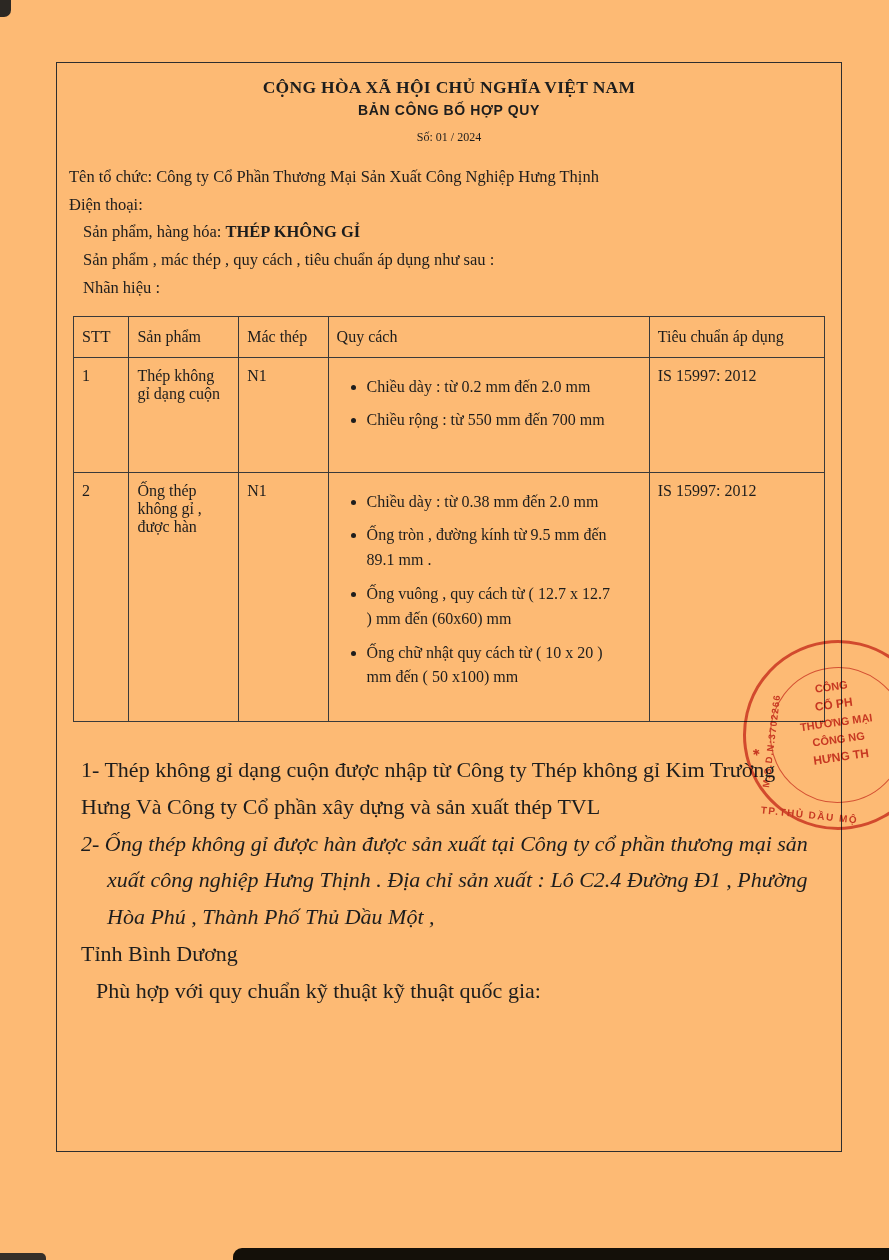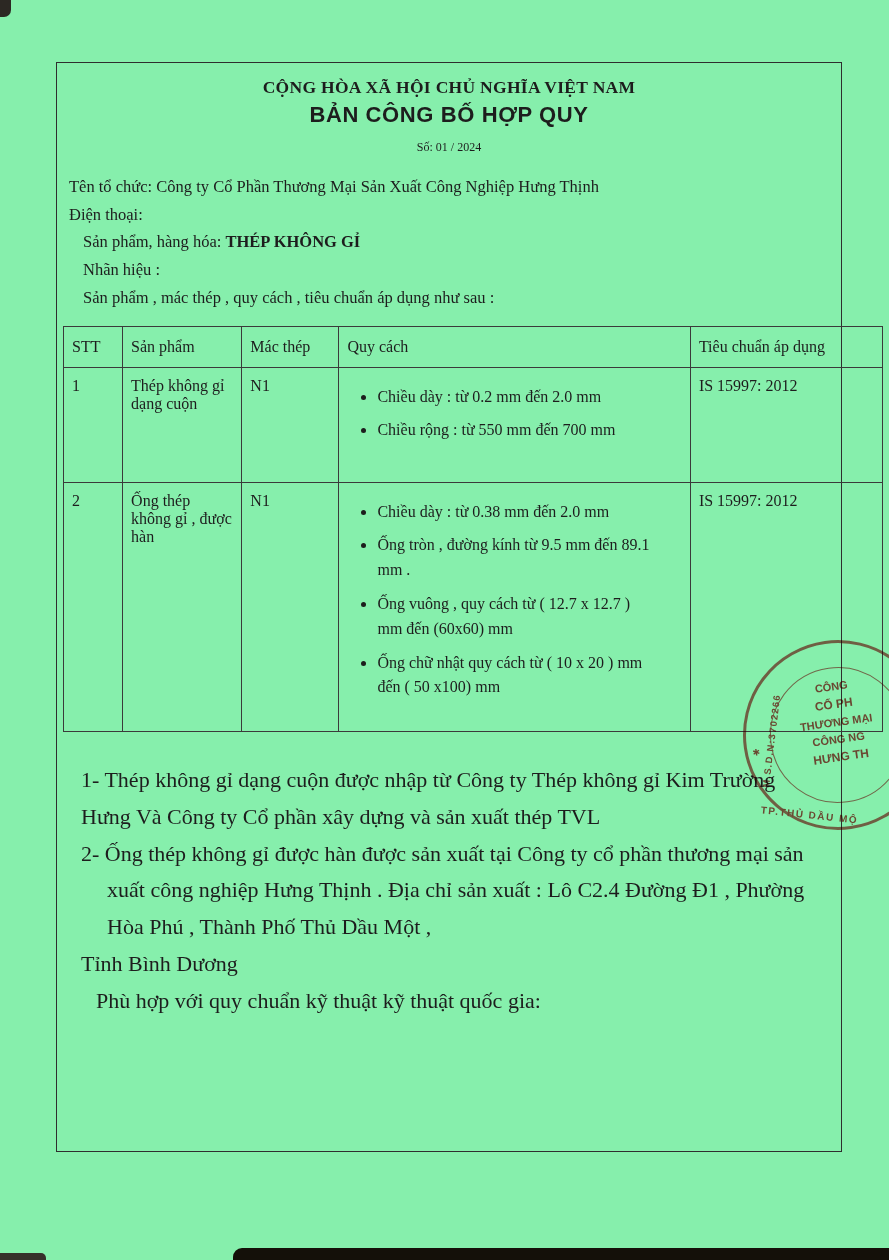--- a/index.html
+++ b/index.html
@@ -1,20 +1,20 @@
 <!DOCTYPE html>
 <html><head>
 <meta charset="utf-8">
 <style>
   html,body{margin:0;padding:0;background:#e8e8e8;}
   .page{
     position:relative;
     width:889px;height:1260px;
     margin:0 auto;
-    background:#86efac;
+    background:#fdba74;
     overflow:hidden;
     font-family:"Liberation Serif","DejaVu Serif",serif;
     color:#1d1d1d;
   }
   .frame{
     position:absolute;
     left:56px;top:62px;
     width:786px;height:1090px;
     border:1.5px solid #2e2e2e;
     box-sizing:border-box;
@@ -26,31 +26,31 @@
   }
   .motto-wrap{margin:0 0 26px 0;}
   .motto{
     display:inline-block;
     font-size:15.5px;font-weight:bold;
     border-bottom:1.6px solid #222;
     padding:0 10px 3px 10px;
   }
   .doc-title{
     font-family:"Liberation Sans","DejaVu Sans",sans-serif;
-    font-size:22px;font-weight:bold;letter-spacing:.6px;
+    font-size:14px;font-weight:bold;letter-spacing:.6px;
     margin:0 0 12px 0;
   }
   .doc-number{font-size:12px;margin:0 0 18px 0;}
   .body-text{margin:0 6px;font-size:16.5px;line-height:1.68;}
   .body-text p{margin:0;}
   .body-text p.indent{padding-left:14px;}
   .bold{font-weight:bold;}
 
   table.spec{
-    width:820px;margin:14px auto 0 auto;
+    width:752px;margin:14px auto 0 auto;
     border-collapse:collapse;
     font-size:16px;
   }
   table.spec th,table.spec td{
     border:1.2px solid #3a3a3a;
     vertical-align:top;
     padding:9px 8px;
     font-weight:normal;
     text-align:left;
   }
@@ -60,21 +60,21 @@
   td.col-grade{padding-left:16px;}
   td.col-spec{padding:4px 6px;}
   td.col-spec ul{margin:6px 0;padding:0 26px 0 30px;}
   td.col-spec li{margin:8px 0 9px 0;line-height:1.55;text-align:left;}
   tr.row-1 td{height:96px;}
   tr.row-2 td{height:230px;}
 
   .notes{margin:30px 18px 0 18px;font-size:22px;line-height:1.68;}
   .notes p{margin:0;}
   .note-1{margin-left:16px;}
-  .note-2{margin-left:16px;padding-left:26px;text-indent:-26px;}
+  .note-2{margin-left:16px;padding-left:26px;text-indent:-26px;font-style:italic;}
   .province{margin-top:0;}
   .conformity{text-indent:15px;}
   .regulation{
     margin:0 -12px 0 -14px !important;
     text-align:justify;text-align-last:justify;
     text-indent:38px;
   }
 
   
   .stamp{
@@ -133,22 +133,22 @@
 
     <div class="center nat-header">CỘNG HÒA XÃ HỘI CHỦ NGHĨA VIỆT NAM</div>
 
     <div class="center doc-title">BẢN CÔNG BỐ HỢP QUY</div>
     <div class="center doc-number">Số: 01 / 2024</div>
 
     <div class="body-text">
       <p>Tên tổ chức: Công ty Cổ Phần Thương Mại Sản Xuất Công Nghiệp Hưng Thịnh</p>
       <p>Điện thoại:</p>
       <p class="indent"><span>Sản phẩm, hàng hóa: </span><span class="bold">THÉP KHÔNG GỈ</span></p>
+      <p class="indent">Sản phẩm , mác thép , quy cách , tiêu chuẩn áp dụng như sau :</p>
       <p class="indent">Nhãn hiệu :</p>
-      <p class="indent">Sản phẩm , mác thép , quy cách , tiêu chuẩn áp dụng như sau :</p>
     </div>
 
     <table class="spec">
       <colgroup>
         <col style="width:56px">
           <col style="width:113px">
           <col style="width:92px">
           <col style="width:333px">
           <col style="width:182px">
       </colgroup>

